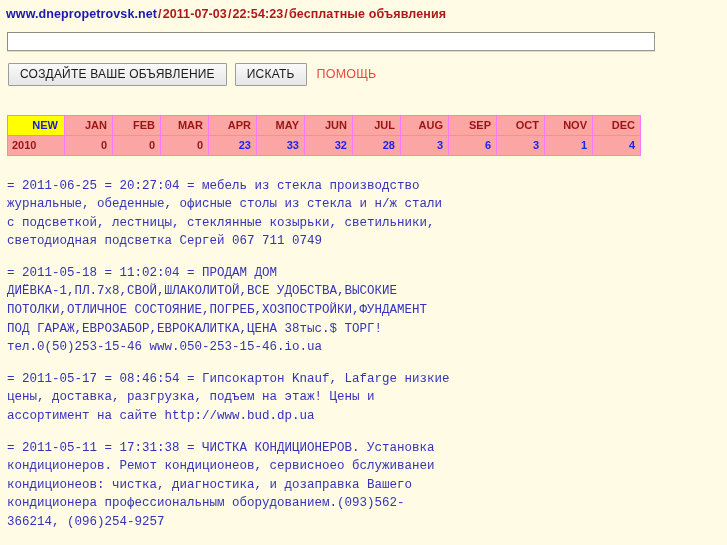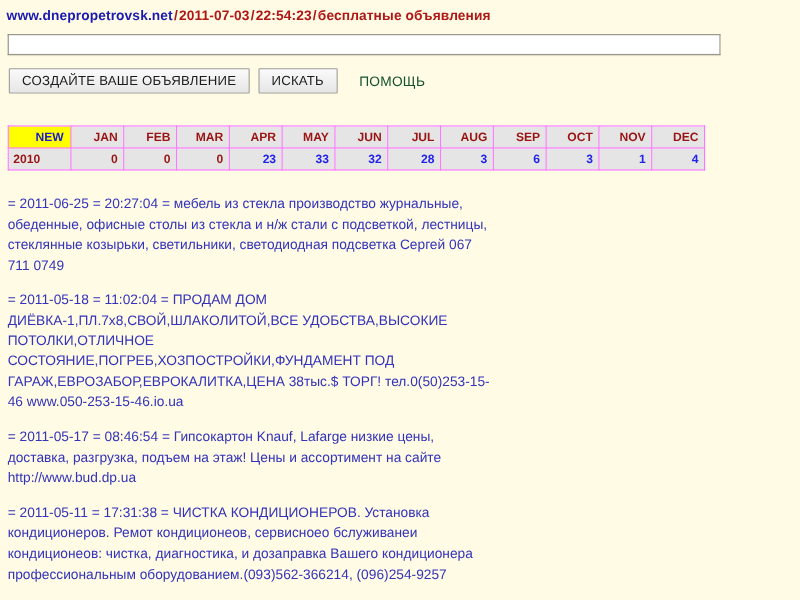--- a/index.html
+++ b/index.html
@@ -76,25 +76,25 @@
     background: linear-gradient(#FAFAFA, #E6E6E6);
     border: 1px solid #9C9C9C;
     border-radius: 1px;
     padding: 3px 11px 4px 11px;
     cursor: pointer;
     line-height: 14px;
     letter-spacing: 0.2px;
   }
   .help-link {
     font-size: 12.5px;
-    color: #14532d;
+    color: #ef4444;
     text-decoration: none;
     cursor: pointer;
     letter-spacing: 0.2px;
-    margin-left: 12px;
+    margin-left: 2px;
   }
 
   
   .table-wrap {
     padding: 17px 0 0 7px;
   }
   table.stats {
     border-collapse: collapse;
     border: 1px solid #FF55FF;
     font-family: "Liberation Sans", sans-serif;
@@ -103,21 +103,21 @@
     table-layout: fixed;
     margin-top: 12px;
   }
   table.stats td, table.stats th {
     border: 1px solid #FF77FF;
     height: 17px;
     padding: 1px 5px 1px 4px;
     font-weight: bold;
     text-align: right;
     vertical-align: middle;
-    background: #e5e5e5;
+    background: #fca5a5;
     white-space: nowrap;
   }
   table.stats th.new-cell {
     background: #FFFF00;
     color: #1A1AD0;
     text-align: right;
     width: 46px;
     padding-right: 6px;
   }
   table.stats th.month {
@@ -133,20 +133,21 @@
   }
   table.stats td.val {
     text-align: right;
   }
   table.stats td.val.zero { color: #9A1414; }
   table.stats td.val.nonzero { color: #2222EE; }
 
   
   .listings {
     padding: 21px 0 0 7px;
+    font-family: Liberation Mono, monospace;
   }
   .listing {
     color: #3333BB;
     font-size: 12.5px;
     line-height: 18.6px;
     margin-bottom: 13px;
     max-width: 445px;
     word-wrap: break-word;
   }
 </style>

